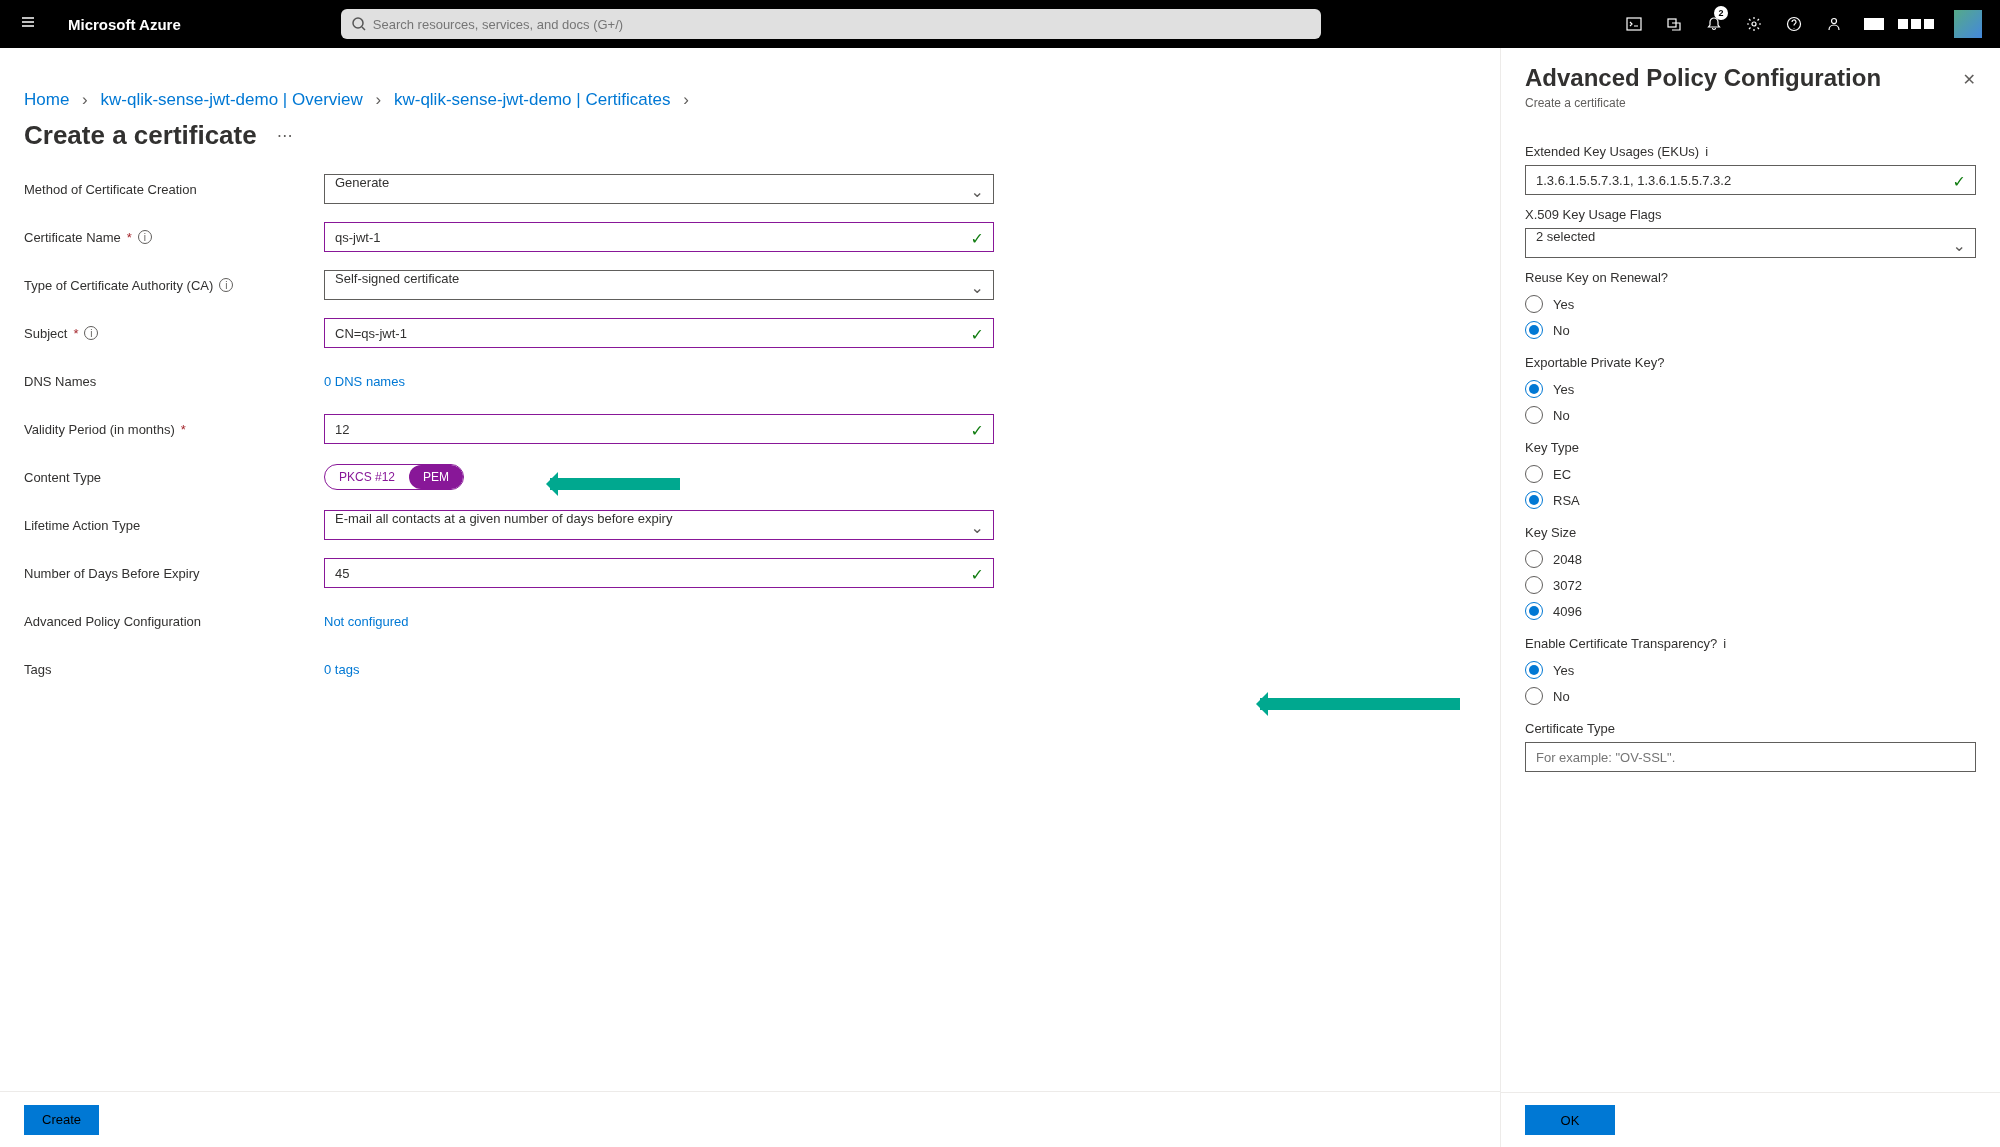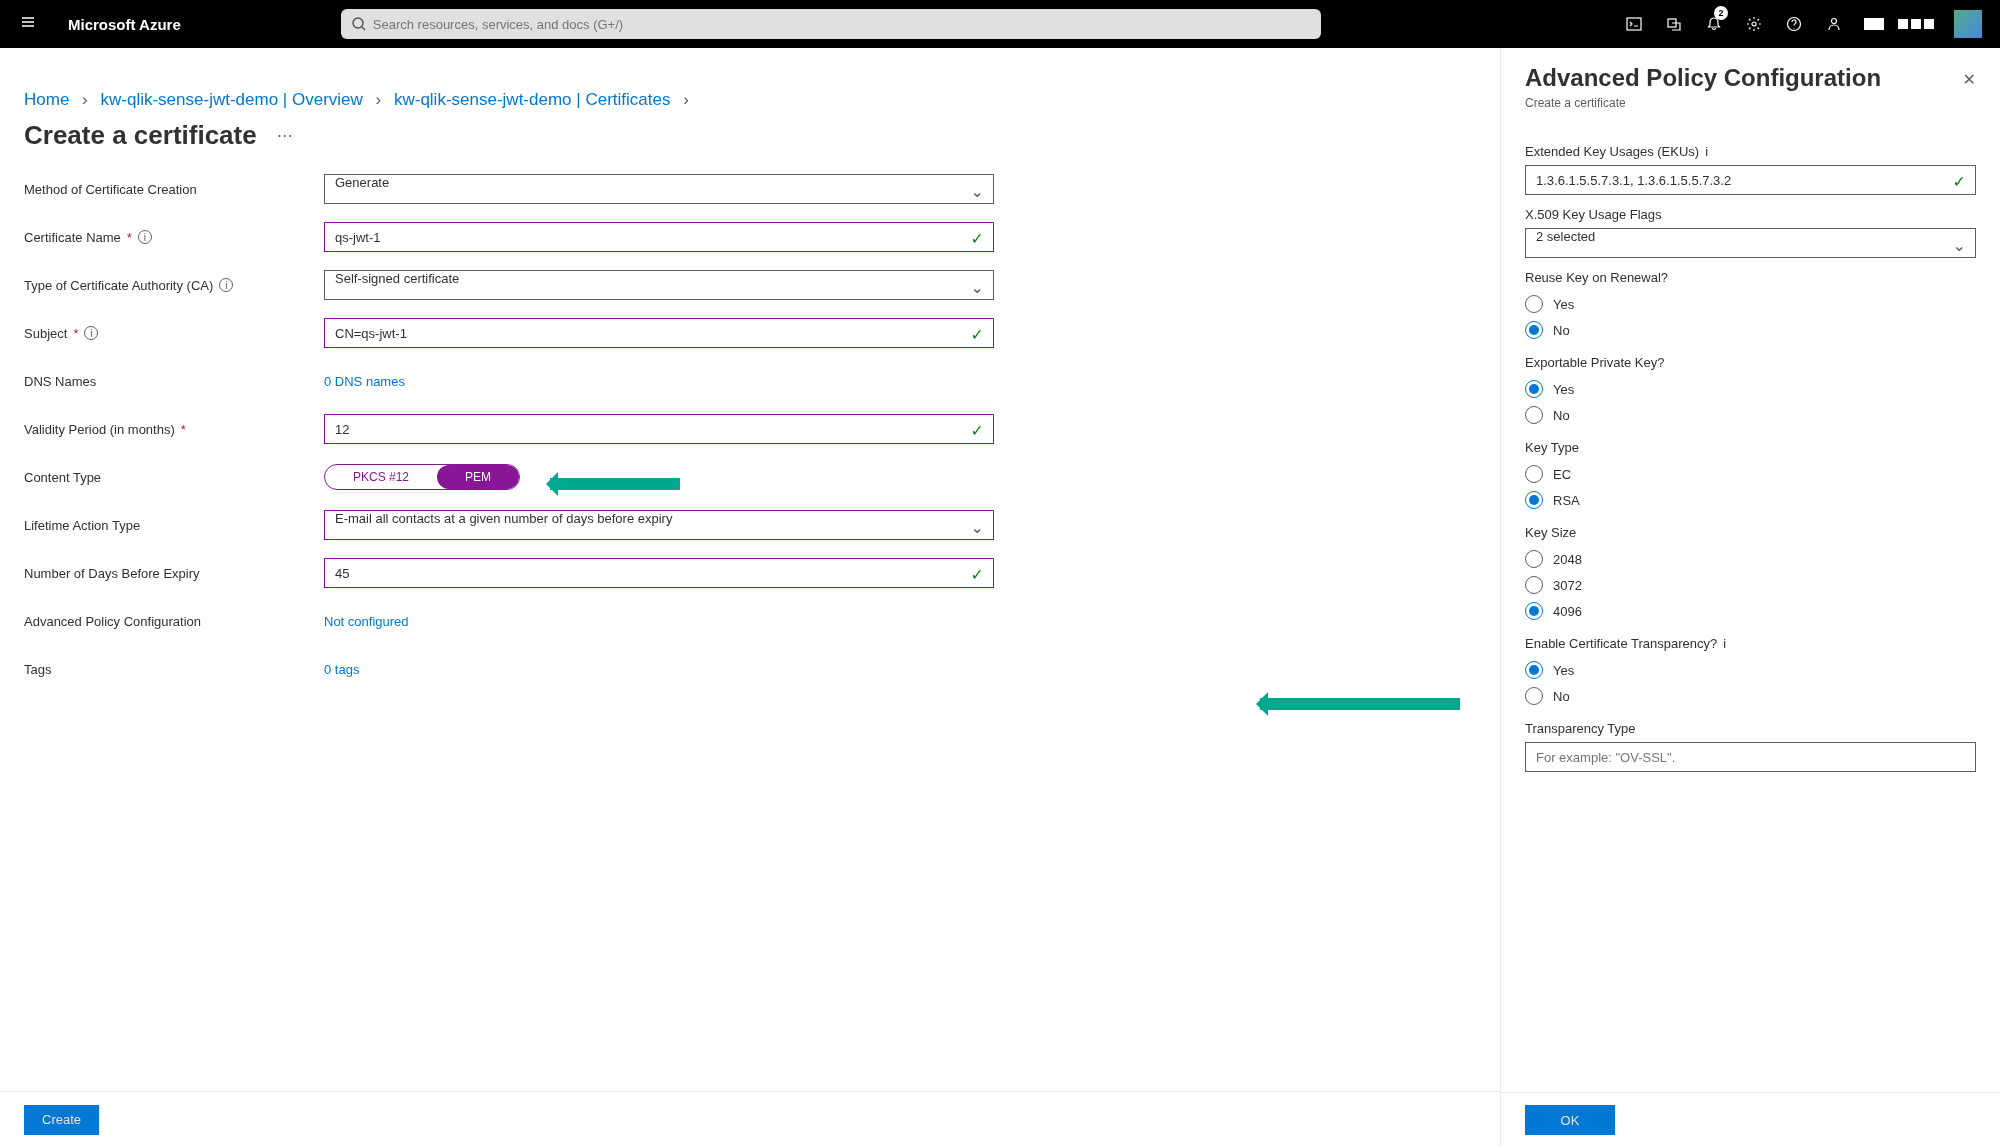--- a/index.html
+++ b/index.html
@@ -38,30 +38,30 @@
 .form-label .req { color: #a4262c; }
 .form-label .info { color: #605e5c; font-size: 12px; border: 1px solid #605e5c; border-radius: 50%; width: 14px; height: 14px; display: inline-flex; align-items: center; justify-content: center; font-size: 10px; }
 .form-control { width: 670px; position: relative; }
 .ctrl-select, .ctrl-input { width: 100%; height: 30px; border: 1px solid #605e5c; padding: 0 28px 0 10px; font-size: 13px; color: #323130; background: #fff; }
 .purple { border-color: #881798 !important; }
 .ctrl-chevron { position: absolute; right: 10px; top: 8px; color: #605e5c; pointer-events: none; }
 .ctrl-check { position: absolute; right: 10px; top: 7px; color: #107c10; }
 .ctrl-link { color: #0078d4; font-size: 13px; cursor: pointer; padding: 6px 0; display: inline-block; }
 
 .toggle-pill { display: inline-flex; border: 1px solid #881798; border-radius: 20px; overflow: hidden; font-size: 12px; height: 26px; align-items: stretch; }
-.toggle-pill .opt { padding: 0 28px; display: flex; align-items: center; cursor: pointer; color: #881798; }
+.toggle-pill .opt { padding: 0 14px; display: flex; align-items: center; cursor: pointer; color: #881798; }
 .toggle-pill .opt.active { background: #881798; color: #fff; border-radius: 20px; }
 
 
 .arrow { position: absolute; height: 12px; background: #00a88f; }
 .arrow::before { content: ""; position: absolute; left: -16px; top: -6px; border: 12px solid transparent; border-right-color: #00a88f; }
 
 
 .bottom-bar { position: absolute; bottom: 0; left: 0; right: 0; height: 56px; border-top: 1px solid #edebe9; display: flex; align-items: center; padding: 0 24px; background: #fff; }
-.btn-primary { background: #0078d4; color: #e5e5e5; border: none; height: 30px; padding: 0 18px; font-size: 13px; cursor: pointer; }
+.btn-primary { background: #0078d4; color: #000000; border: none; height: 30px; padding: 0 18px; font-size: 13px; cursor: pointer; }
 
 
 .panel { position: absolute; top: 48px; right: 0; bottom: 0; width: 500px; border-left: 1px solid #edebe9; background: #fff; display: flex; flex-direction: column; }
 .panel-header { padding: 16px 24px 4px; display: flex; align-items: flex-start; }
 .panel-title { font-size: 24px; font-weight: 600; color: #323130; flex: 1; }
 .panel-close { cursor: pointer; font-size: 16px; color: #605e5c; padding-top: 6px; }
 .panel-sub { padding: 0 24px 14px; font-size: 12px; color: #605e5c; }
 .panel-body { padding: 8px 24px; overflow-y: auto; flex: 1; }
 .panel-section-label { font-size: 13px; color: #323130; margin: 12px 0 6px; display: flex; align-items: center; gap: 6px; }
 .panel-ctrl { position: relative; margin-bottom: 4px; }
@@ -357,21 +357,21 @@
       <div class="radio-opt selected">
           <span class="radio-circle"></span>
           <span>Yes</span>
         </div>
       <div class="radio-opt">
           <span class="radio-circle"></span>
           <span>No</span>
         </div>
     </div>
 
-    <div class="panel-section-label">Transparency Type</div>
+    <div class="panel-section-label">Certificate Type</div>
     <div class="panel-ctrl">
       <input class="ctrl-input" placeholder="For example: &quot;OV-SSL&quot;." style="">
     </div>
 
   </div>
 
   <div class="panel-footer">
     <button class="btn-primary" style="min-width:90px;">OK</button>
   </div>
 </div>

